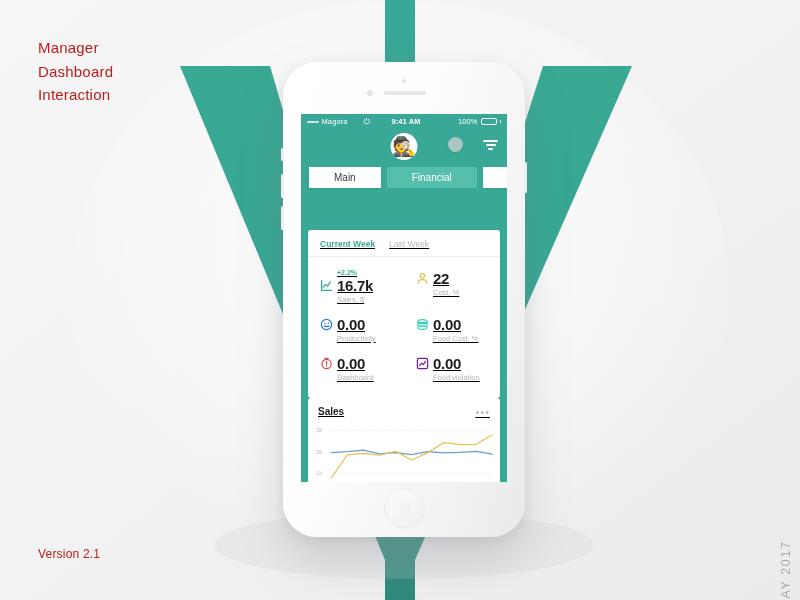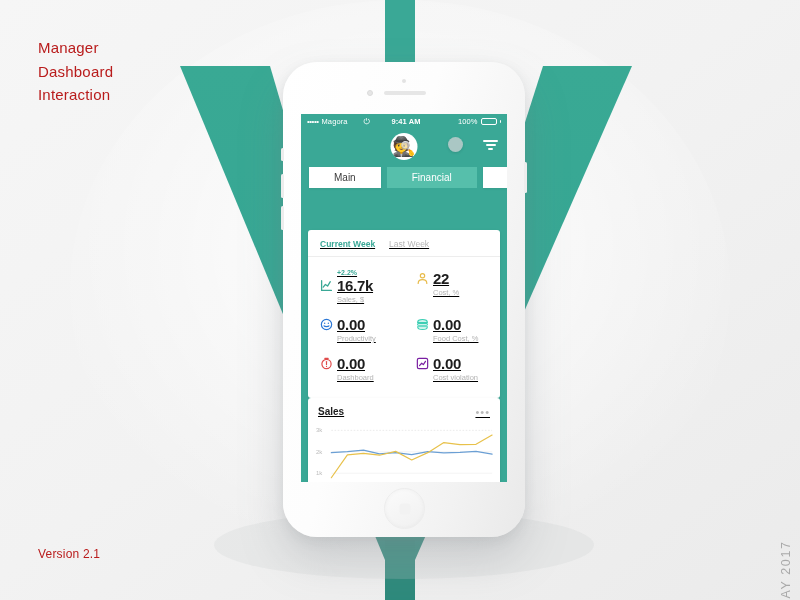--- a/index.html
+++ b/index.html
@@ -371,21 +371,21 @@
                 <div class="metric-label">Dashboard</div>
               </div>
               <div class="metric">
                 <div class="metric-main">
                   <svg class="metric-icon" viewBox="0 0 24 24">
                     <rect x="2.5" y="2.5" width="19" height="19" rx="3" fill="none" stroke="#7a1fa2" stroke-width="2.2"></rect>
                     <path d="M6.5 16l4-4.5 3 2.5 4-6" fill="none" stroke="#7a1fa2" stroke-width="2.2" stroke-linecap="round" stroke-linejoin="round"></path>
                   </svg>
                   <span class="metric-value">0.00</span>
                 </div>
-                <div class="metric-label">Cost violation</div>
+                <div class="metric-label">Food violation</div>
               </div>
             </div>
           </div>
         </div>
 
         <div class="card" id="sales-card">
           <div id="sales-head">
             <span id="sales-title">Sales</span>
             <span id="sales-menu">•••</span>
           </div>

